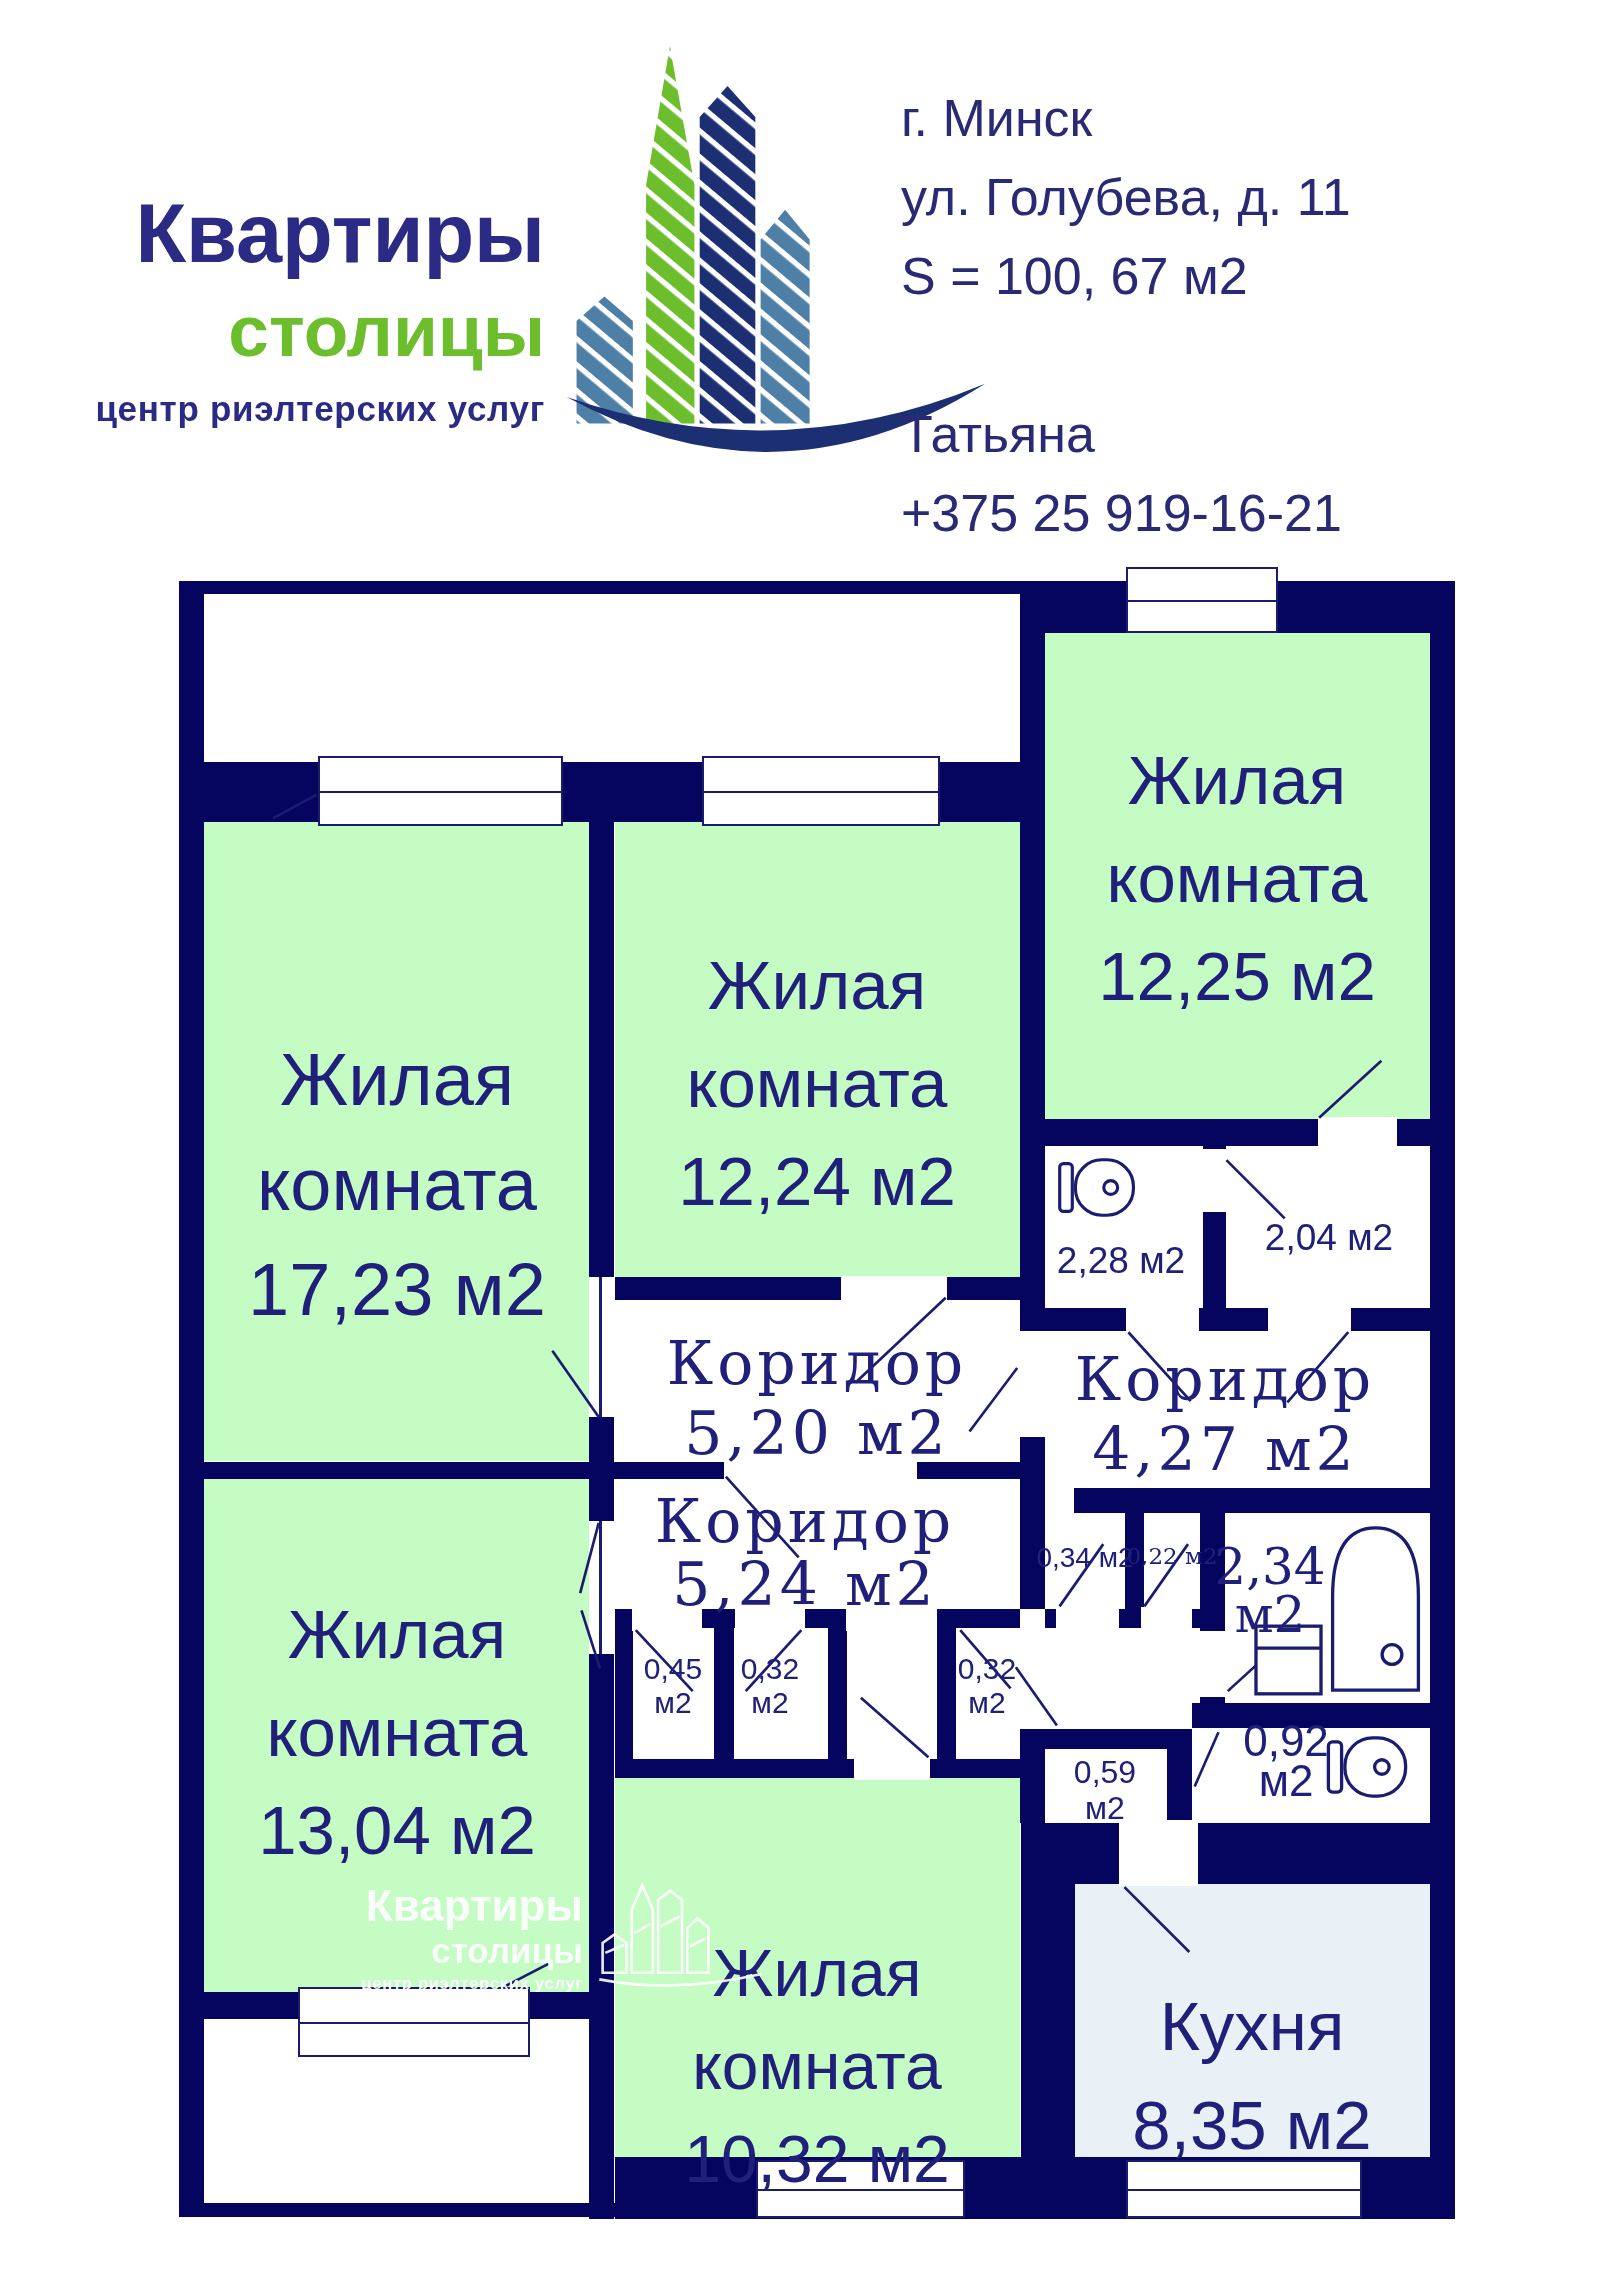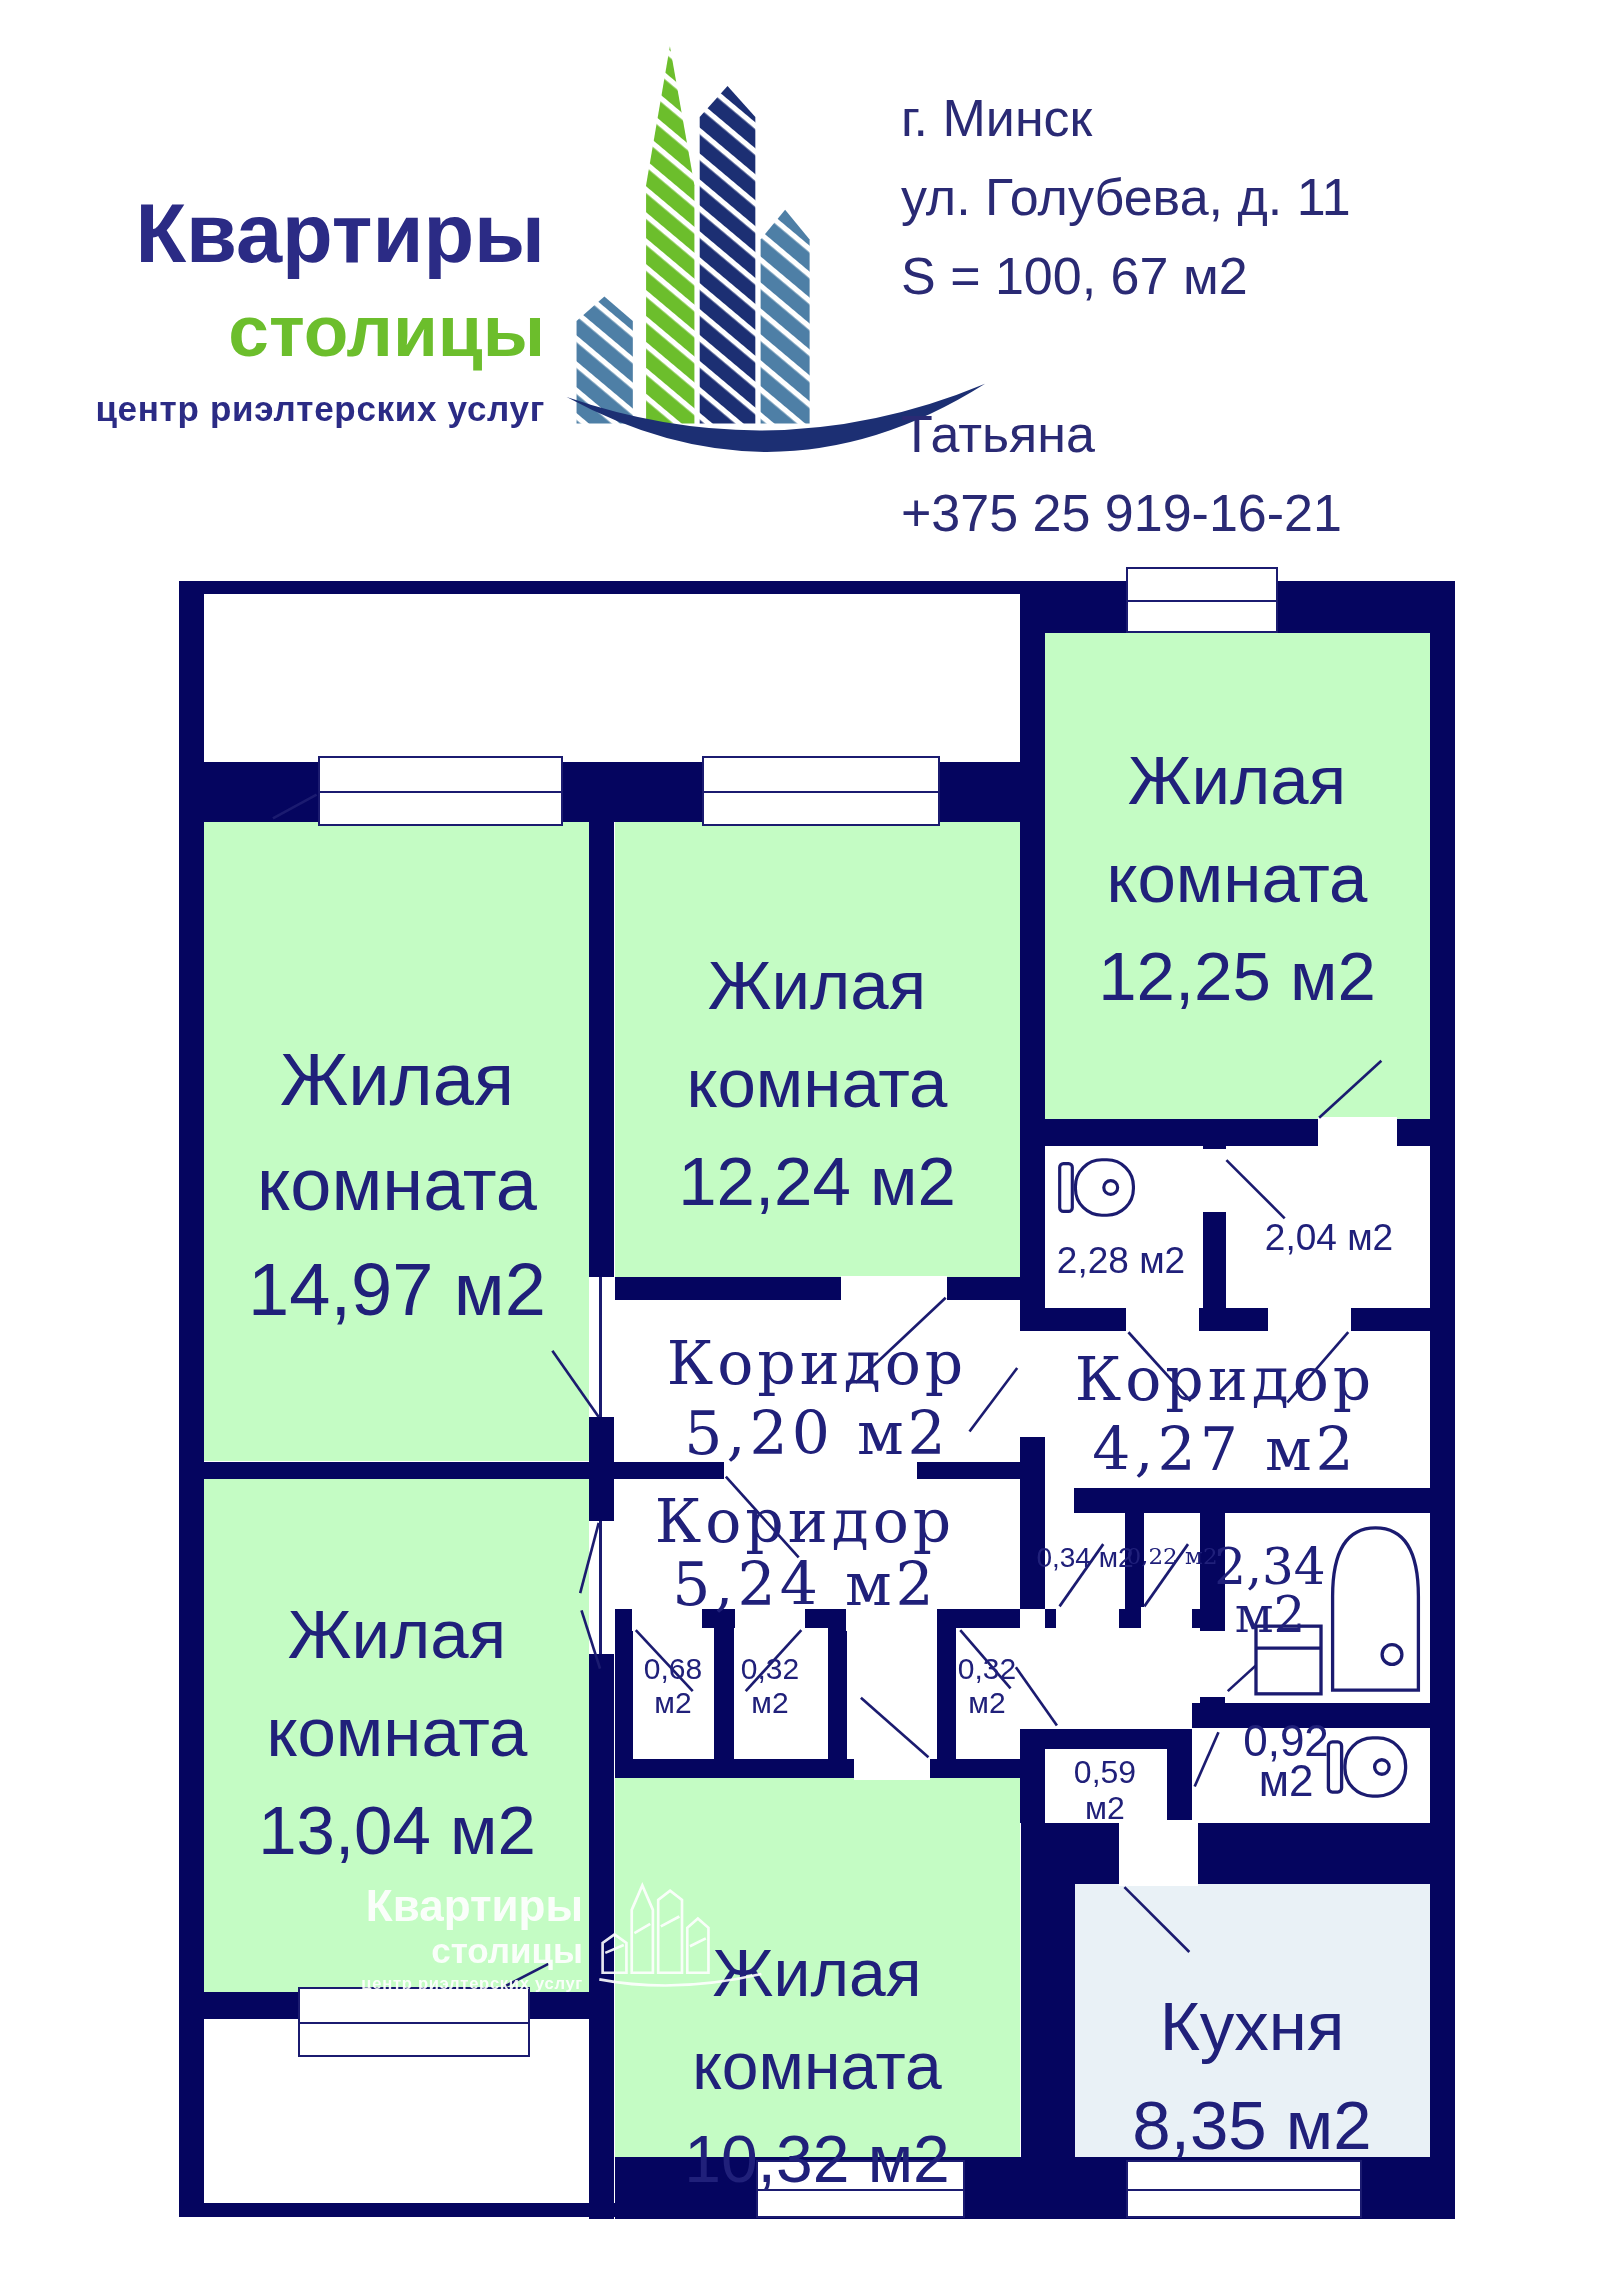--- a/index.html
+++ b/index.html
@@ -198,21 +198,21 @@
     <circle cx="100" cy="200" r="15" fill="#fff" stroke="#1b1b70" stroke-width="5"></circle>
   </svg>
   <svg style="left:1254px;top:1624px;" width="69" height="72" viewBox="0 0 104 108">
     <rect x="3" y="3" width="98" height="102" fill="#fff" stroke="#1b1b70" stroke-width="5"></rect>
     <line x1="3" y1="36" x2="101" y2="36" stroke="#1b1b70" stroke-width="5"></line>
   </svg>
 
   <div class="lbl sans" style="left:397px;top:1027px;font-size:74px;line-height:105px;">
     <span class="ln">Жилая</span>
     <span class="ln">комната</span>
-    <span class="ln">14,97 м2</span>
+    <span class="ln">17,23 м2</span>
   </div>
   <div class="lbl sans" style="left:817px;top:937px;font-size:69px;line-height:98px;">
     <span class="ln">Жилая</span>
     <span class="ln">комната</span>
     <span class="ln">12,24 м2</span>
   </div>
   <div class="lbl sans" style="left:1237px;top:732px;font-size:69px;line-height:98px;">
     <span class="ln">Жилая</span>
     <span class="ln">комната</span>
     <span class="ln">12,25 м2</span>
@@ -245,21 +245,21 @@
   </div>
   <div class="lbl sans" style="left:1121px;top:1240px;font-size:37px;">2,28 м2</div>
   <div class="lbl sans" style="left:1329px;top:1217px;font-size:37px;">2,04 м2</div>
   <div class="lbl sans" style="left:1085px;top:1542px;font-size:28px;">0,34 м2</div>
   <div class="lbl serif" style="left:1172px;top:1543px;font-size:23px;">0,22 м2</div>
   <div class="lbl serif" style="left:1270px;top:1543px;font-size:50px;line-height:48px;">
     <span class="ln">2,34</span>
     <span class="ln">м2</span>
   </div>
   <div class="lbl sans" style="left:673px;top:1652px;font-size:30px;line-height:34px;">
-    <span class="ln">0,68</span>
+    <span class="ln">0,45</span>
     <span class="ln">м2</span>
   </div>
   <div class="lbl sans" style="left:770px;top:1652px;font-size:30px;line-height:34px;">
     <span class="ln">0,32</span>
     <span class="ln">м2</span>
   </div>
   <div class="lbl sans" style="left:987px;top:1652px;font-size:30px;line-height:34px;">
     <span class="ln">0,32</span>
     <span class="ln">м2</span>
   </div>

